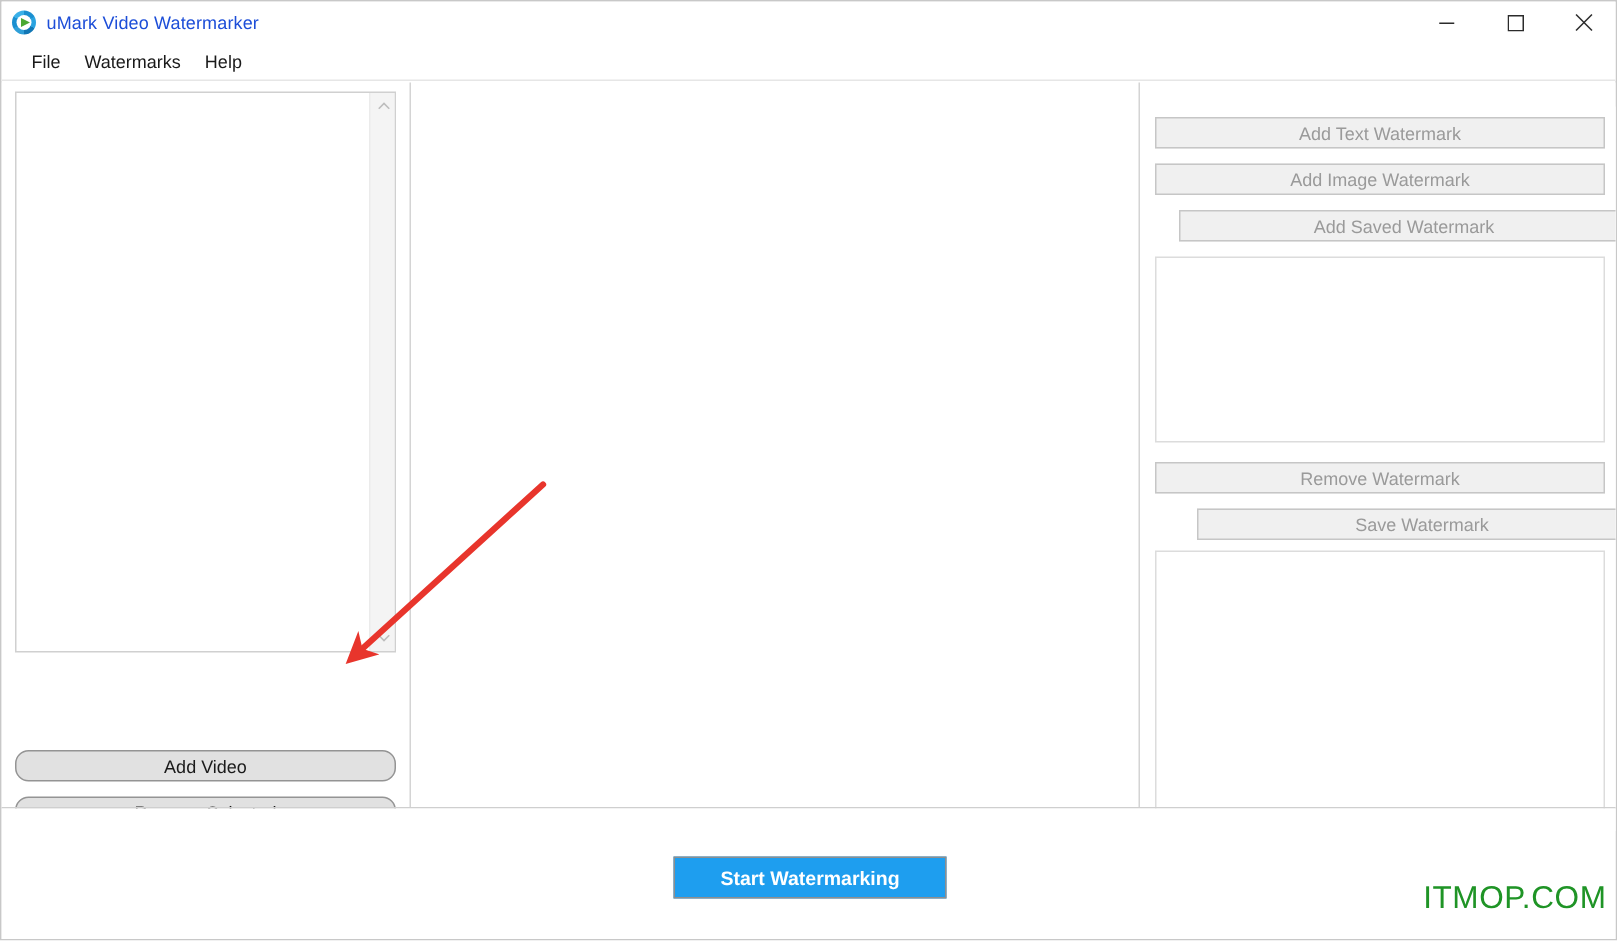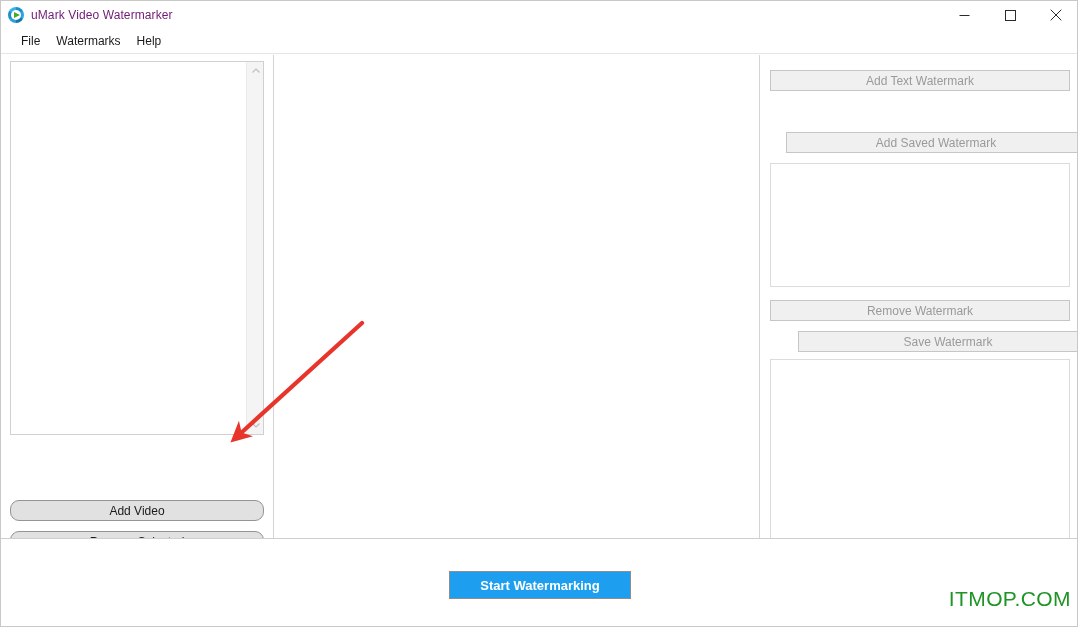--- a/index.html
+++ b/index.html
@@ -46,21 +46,21 @@
   }
   .app-icon .play {
     position: absolute; left: 6px; top: 4.5px;
     width: 0; height: 0;
     border-left: 6px solid #4aa832;
     border-top: 3.5px solid transparent;
     border-bottom: 3.5px solid transparent;
   }
   .title-text {
     font-size: 12px;
-    color: #701a75;
+    color: #1d4ed8;
     letter-spacing: 0.1px;
     white-space: nowrap;
   }
   .wincontrols {
     position: absolute; right: 0; top: 0;
     height: 28px;
     display: flex;
   }
   .winbtn {
     width: 46px; height: 28px;
@@ -141,21 +141,21 @@
 
   
   .mid-panel {
     position: absolute; left: 274px; top: 0;
     width: 484px; height: 483px;
     background: #ffffff;
   }
 
   
   .right-panel {
-    position: absolute; left: 759px; top: 8px;
+    position: absolute; left: 759px; top: 16px;
     width: 319px; height: 483px;
     background: #ffffff;
   }
   .rbtn {
     position: absolute; left: 10px;
     width: 300px; height: 21px;
     background: #f0f0f0;
     border: 1px solid #c6c6c6;
     color: #9a9a9a;
     font-size: 12px;
@@ -271,20 +271,21 @@
     </div>
 
     <div class="divider-v" style="left:272px;"></div>
 
     <div class="mid-panel"></div>
 
     <div class="divider-v" style="left:758px;"></div>
 
     <div class="right-panel">
       <div class="rbtn" id="btn-add-text">Add Text Watermark</div>
+      <div class="rbtn" id="btn-add-image">Add Image Watermark</div>
       <div class="rbtn" id="btn-add-saved">Add Saved Watermark</div>
 
       <div class="rlist" id="watermark-list"></div>
 
       <div class="rbtn" id="btn-remove-watermark">Remove Watermark</div>
       <div class="rbtn" id="btn-save-watermark">Save Watermark</div>
 
       <div class="rlist" id="watermark-props"></div>
     </div>
   </div>

